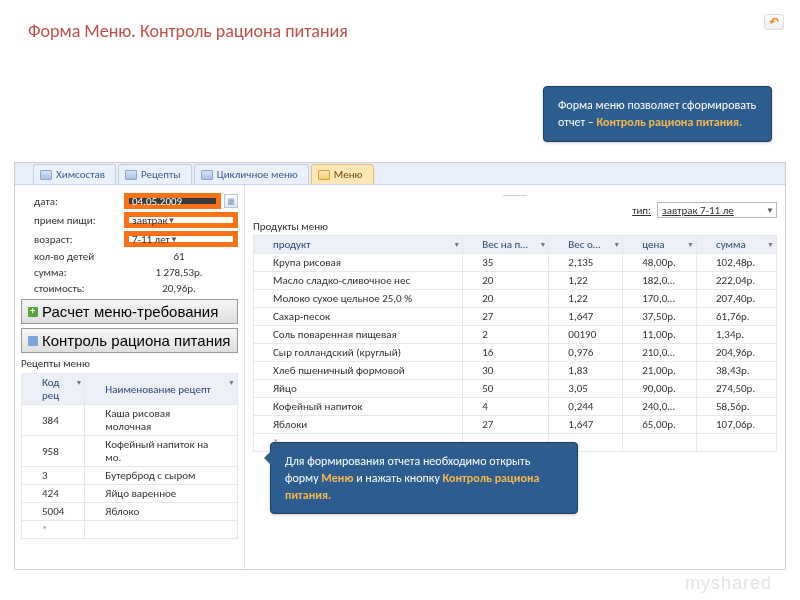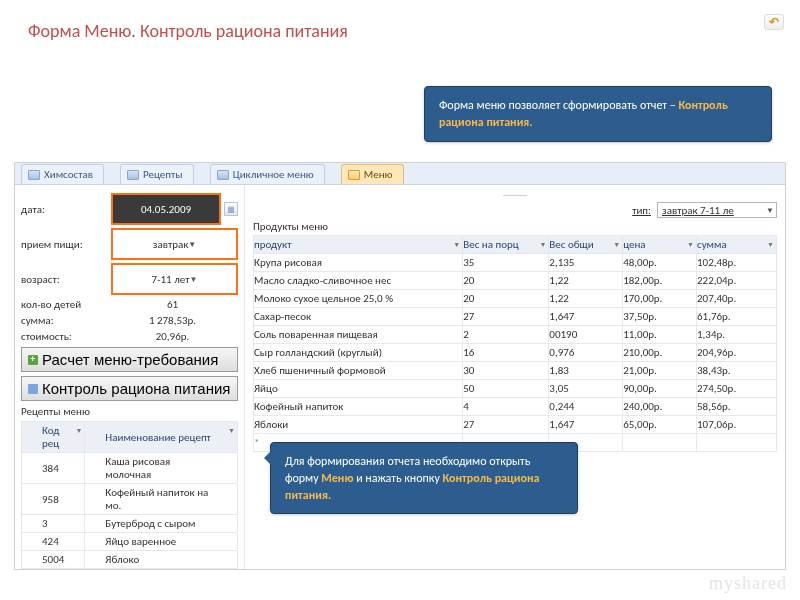--- a/index.html
+++ b/index.html
@@ -2,59 +2,59 @@
 <html><head>
 <meta charset="utf-8">
 <style>
   * { box-sizing: border-box; margin: 0; padding: 0; }
   body { font-family: Calibri, Tahoma, sans-serif; font-size: 11px; background: #fff; width: 800px; height: 600px; position: relative; color: #333; }
   .page-title { color: #c0504d; font-size: 18px; font-weight: 400; padding: 20px 0 0 28px; }
   .back-btn { position: absolute; top: 14px; right: 16px; width: 20px; height: 16px; border: 1px solid #ddd; background: linear-gradient(#fdfdfd,#eee); border-radius: 3px; display: flex; align-items: center; justify-content: center; }
   .back-btn span { font-size: 12px; color: #e3942e; font-weight: bold; }
   .callout { position: absolute; background: #2c5d8e; border: 1px solid #1d3f60; border-radius: 4px; color: #fff; font-size: 12px; padding: 10px 14px; line-height: 1.4; box-shadow: 0 1px 3px rgba(0,0,0,.2); }
   .callout .accent { color: #f6b94d; font-weight: bold; }
-  .callout-top { top: 86px; right: 28px; width: 348px; }
+  .callout-top { top: 86px; right: 28px; width: 229px; }
   .callout-bottom { top: 442px; left: 270px; width: 308px; }
   .callout-bottom::before { content:""; position:absolute; left:-14px; top:8px; border:7px solid transparent; border-right-color:#2c5d8e; }
   .app { position: absolute; top: 162px; left: 14px; right: 14px; bottom: 30px; border: 1px solid #d0d0d0; background: #fff; }
-  .tabbar { height: 22px; background: #e8eef8; border-bottom: 1px solid #c9d4e6; display: flex; align-items: flex-end; padding-left: 6px; gap: 16px; }
+  .tabbar { height: 22px; background: #e8eef8; border-bottom: 1px solid #c9d4e6; display: flex; align-items: flex-end; padding-left: 18px; gap: 2px; }
   .tab { display: flex; align-items: center; gap: 4px; padding: 3px 10px 3px 6px; font-size: 11px; background: #eaf1fb; border: 1px solid #c2cfe2; border-bottom: none; border-radius: 3px 3px 0 0; color: #3c5a88; cursor: pointer; }
   .tab.active { background: #ffe7b8; border-color: #e0c078; color: #6a4d10; }
   .tab-icon { width: 12px; height: 10px; background: linear-gradient(#d4e2f7,#a8c2e6); border: 1px solid #8aa6cc; border-radius: 1px; }
   .tab.active .tab-icon { background: linear-gradient(#ffe7b8,#f6cc76); border-color:#d39f36; }
   .body-area { display: flex; height: calc(100% - 22px); overflow: hidden; }
   .left { width: 230px; padding: 8px 6px; border-right: 1px solid #e4e4e4; }
-  .form-row { display: flex; align-items: center; margin-bottom: 3px; font-size: 11px; }
+  .form-row { display: flex; align-items: center; margin-bottom: 3px; font-size: 11px; margin-left: 13px; }
   .form-row .lbl { width: 90px; color: #333; }
   .form-row .val { flex: 1; text-align: center; padding-right: 4px; }
-  .val-box { flex:1; border: 2px solid #f97316; padding: 1px 3px; font-size: 11px; background:#fff; display:flex; align-items:center; justify-content:center; height:32px; }
+  .val-box { flex:1; border: 5px solid #f97316; padding: 1px 3px; font-size: 11px; background:#fff; display:flex; align-items:center; justify-content:flex-start; height:16px; }
   .val-box.dark { background:#3a3a3a; color:#fff; }
   .val-box .dd { font-size:8px; color:#555; }
   .cal-icon { width:14px; height:14px; background: linear-gradient(#fff,#e0e8f3); border:1px solid #b7c4da; margin-left:3px; display:inline-flex; align-items:center; justify-content:center; font-size:8px; color:#7a93bb; }
   .btn { display:flex; align-items:center; gap:4px; font-size:15px; border:1px solid #9a9a9a; background:linear-gradient(#f6f6f6,#dedede); padding:3px 6px; margin-top:4px; width:100%; cursor:pointer; }
   .btn .ico { width:10px; height:10px; }
   .ico-green { background:#5aa43d; border-radius:1px; position:relative; }
   .ico-green::before { content:"+"; color:#fff; font-size:9px; font-weight:bold; position:absolute; left:2px; top:-1px; }
   .ico-blue { background:#7aa6dc; border-radius:1px; }
   .section-h { font-size:11px; color:#333; margin: 4px 0 3px; }
   .mini-table { border:1px solid #d7dfea; font-size:11px; width:100%; border-collapse:collapse; }
   .mini-table th, .mini-table td { border:1px solid #e5e8ee; padding:2px 20px; text-align:left; }
   .mini-table th { background:#eceff5; color:#2b4876; font-weight:normal; position:relative; }
   .dd-arrow { position:absolute; right:2px; top:4px; font-size:7px; color:#777; }
   .right { flex:1; padding: 6px 8px; position:relative; }
   .type-row { display:flex; align-items:center; justify-content:flex-end; gap:6px; font-size:11px; margin-bottom:2px;text-decoration:underline; }
   .type-row .select { border:1px solid #b6b6b6; background:#fff; padding:1px 16px 1px 4px; position:relative; width:120px; height:16px; }
   .type-row .select .dd { position:absolute; right:2px; top:2px; font-size:8px; color:#555; }
   .section-h2 { font-size:11px; margin-bottom:2px; }
   .grid { border:1px solid #d7dfea; font-size:11px; width:100%; border-collapse:collapse; table-layout:fixed; }
-  .grid th, .grid td { border:1px solid #e5e8ee; padding:2px 0; overflow:hidden; white-space:nowrap; text-overflow:ellipsis; }
+  .grid th, .grid td { border:1px solid #e5e8ee; padding:2px 19px; overflow:hidden; white-space:nowrap; text-overflow:ellipsis; }
   .grid th { background:#eceff5; color:#2b4876; font-weight:normal; position:relative; text-align:left; }
   .grid td.num { text-align:left; }
   .star-row td { color:#888; }
-  .watermark { position:absolute; right:13px; bottom:6px; font-size:18px; color:#e4e4e4; font-family:Liberation Serif, serif; letter-spacing:1px; }
+  .watermark { position:absolute; right:28px; bottom:6px; font-size:18px; color:#e4e4e4; font-family:Liberation Sans, sans-serif; letter-spacing:1px; }
   .tiny-dash { text-align:center; color:#aaa; font-size:10px; margin-top:-2px; }
 </style>
 </head>
 <body>
 
 <div class="page-title">Форма Меню. Контроль рациона питания</div>
 
 <div class="back-btn">
   <span>↶</span>
 </div>

